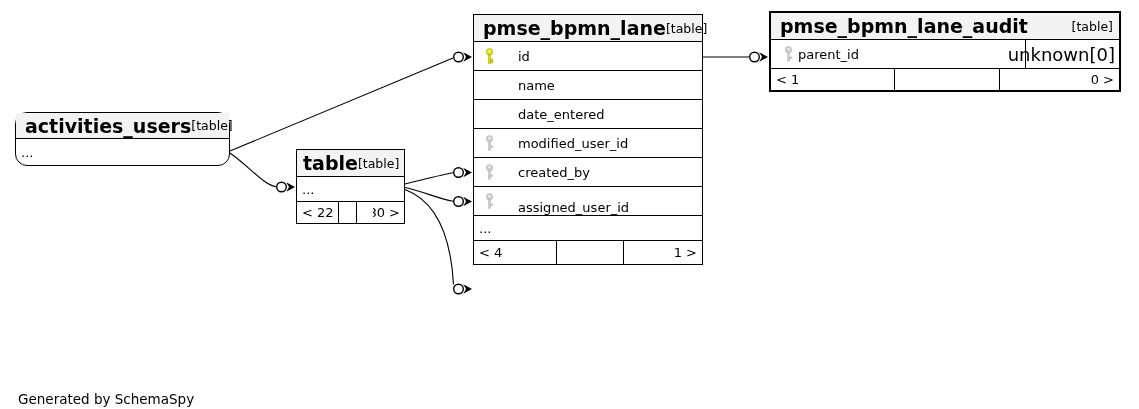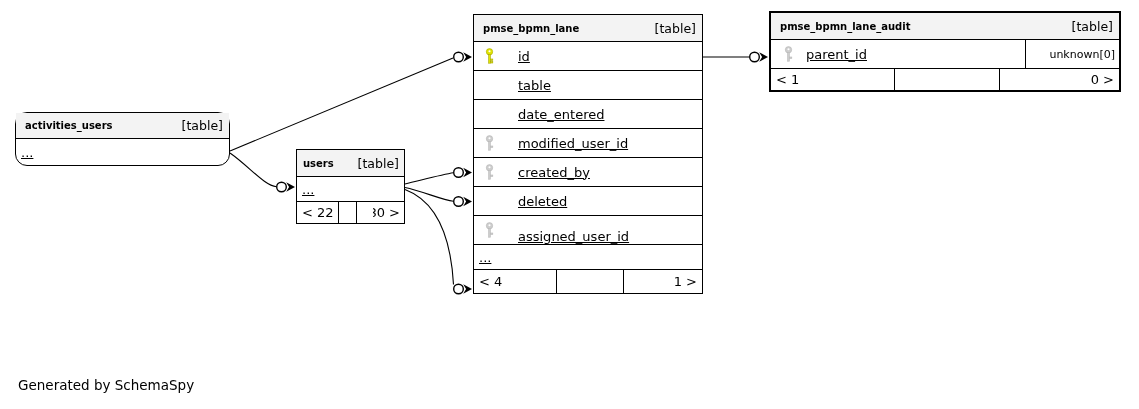--- a/index.html
+++ b/index.html
@@ -12,52 +12,51 @@
   .edge-circle{fill:#fff;stroke:#000;stroke-width:1.4px;}
   .edge-arrow{fill:#000;stroke:none;}
 
   .dtable{position:absolute;background:#fff;border:1px solid #000;box-sizing:border-box;}
   .dtable.thick{border-width:2.5px;}
   .thead{
     display:flex;align-items:center;justify-content:space-between;
     background:#f3f3f3;border-bottom:1px solid #000;box-sizing:border-box;
     padding:0 6px 0 9px;
   }
-  .tname{font-weight:bold;font-size:10px;white-space:nowrap;}
+  .tname{font-weight:bold;font-size:19px;white-space:nowrap;}
   .tbadge{font-size:12.5px;white-space:nowrap;}
   .trow{
     position:relative;display:flex;align-items:center;
     border-bottom:1px solid #000;box-sizing:border-box;font-size:13px;
     white-space:nowrap;
-    text-decoration:underline;
   }
   .trow:last-child{border-bottom:none;}
   .keyicon{position:absolute;left:10px;top:50%;transform:translateY(-50%);line-height:0;}
   .col-label{display:inline-block;}
   .lane-label{margin-left:44px;}
   .audit-label{margin-left:27px;}
   .ellipsis-row{padding-left:5px;}
   .typecell{
     position:absolute;right:0;top:0;bottom:0;display:flex;align-items:center;
     justify-content:flex-end;border-left:1px solid #000;box-sizing:border-box;
-    padding-right:4px;font-size:11px;
+    padding-right:4px;font-size:18px;
   }
   .tfoot{display:flex;box-sizing:border-box;font-size:13px;}
   .fcell{
     display:flex;align-items:center;box-sizing:border-box;
     border-right:1px solid #000;padding:0 5px;overflow:hidden;white-space:nowrap;
   }
   .fcell:last-child{border-right:none;}
   .fcell.right{justify-content:flex-end;}
 
   .pk-fill{fill:#e2e500;stroke:#a8a800;stroke-width:0.6px;}
   .fk-fill{fill:#cdcdcd;stroke:#b9b9b9;stroke-width:0.6px;}
   .key-hole{fill:#fff;stroke:none;}
 
-  .credit{position:absolute;left:18px;top:377px;font-size:13.5px;}
+  .credit{position:absolute;left:18px;top:391px;font-size:13.5px;}
 </style>
 </head>
 <body>
 
 <div class="canvas">
 
   <svg class="edges" width="1139" height="409">
 
     <g>
       <path class="edge-line" d="M230,151 L453,58"></path>
@@ -101,21 +100,21 @@
       <span class="tname">activities_users</span>
       <span class="tbadge">[table]</span>
     </div>
     <div class="trow ellipsis-row" style="height:26px;">
       <span>...</span>
     </div>
   </div>
 
   <div class="dtable" style="left:296px;top:149px;width:109px;">
     <div class="thead" style="height:27px;padding:0 5px 0 6px;">
-      <span class="tname">users</span>
+      <span class="tname">table</span>
       <span class="tbadge">[table]</span>
     </div>
     <div class="trow ellipsis-row" style="height:25px;">
       <span>...</span>
     </div>
     <div class="tfoot" style="height:21px;">
       <div class="fcell" style="width:42px;">&lt; 22</div>
       <div class="fcell" style="width:18px;padding:0 2px;"></div>
       <div class="fcell right" style="flex:1;padding:0 4px;margin-left:16px;">380 &gt;</div>
     </div>
@@ -133,21 +132,21 @@
           <circle class="pk-fill" cx="5.5" cy="3.8" r="3.2"></circle>
           <rect class="pk-fill" x="4.6" y="6.6" width="1.8" height="8.6"></rect>
           <rect class="pk-fill" x="6.4" y="11" width="2.4" height="1.5"></rect>
           <rect class="pk-fill" x="6.4" y="13.6" width="2.4" height="1.4"></rect>
           <circle class="key-hole" cx="5.5" cy="3.2" r="1.05"></circle>
         </svg>
       </span>
       <span class="col-label lane-label">id</span>
     </div>
     <div class="trow" style="height:29px;">
-      <span class="col-label lane-label">table</span>
+      <span class="col-label lane-label">name</span>
     </div>
     <div class="trow" style="height:29px;">
       <span class="col-label lane-label">date_entered</span>
     </div>
     <div class="trow" style="height:29px;">
       <span class="keyicon">
         <svg width="11" height="16" viewBox="0 0 11 16">
           <circle class="fk-fill" cx="5.5" cy="3.8" r="3.2"></circle>
           <rect class="fk-fill" x="4.6" y="6.6" width="1.8" height="8.6"></rect>
           <rect class="fk-fill" x="6.4" y="11" width="2.4" height="1.5"></rect>
@@ -159,23 +158,20 @@
     <div class="trow" style="height:29px;">
       <span class="keyicon">
         <svg width="11" height="16" viewBox="0 0 11 16">
           <circle class="fk-fill" cx="5.5" cy="3.8" r="3.2"></circle>
           <rect class="fk-fill" x="4.6" y="6.6" width="1.8" height="8.6"></rect>
           <rect class="fk-fill" x="6.4" y="11" width="2.4" height="1.5"></rect>
           <circle class="key-hole" cx="5.5" cy="3.2" r="1.05"></circle>
         </svg>
       </span>
       <span class="col-label lane-label">created_by</span>
-    </div>
-    <div class="trow" style="height:29px;">
-      <span class="col-label lane-label">deleted</span>
     </div>
     <div class="trow" style="height:29px;align-items:flex-end;">
       <span class="keyicon">
         <svg width="11" height="16" viewBox="0 0 11 16">
           <circle class="fk-fill" cx="5.5" cy="3.8" r="3.2"></circle>
           <rect class="fk-fill" x="4.6" y="6.6" width="1.8" height="8.6"></rect>
           <rect class="fk-fill" x="6.4" y="11" width="2.4" height="1.5"></rect>
           <circle class="key-hole" cx="5.5" cy="3.2" r="1.05"></circle>
         </svg>
       </span>
@@ -190,21 +186,21 @@
       <div class="fcell" style="width:67px;"></div>
       <div class="fcell right" style="flex:1;">1 &gt;</div>
     </div>
   </div>
 
   <div class="dtable thick" style="left:769px;top:11px;width:352px;">
     <div class="thead" style="height:27px;gap:15px;">
       <span class="tname">pmse_bpmn_lane_audit</span>
       <span class="tbadge">[table]</span>
     </div>
-    <div class="trow" style="height:29px;padding-left:8px;">
+    <div class="trow" style="height:29px;">
       <span class="keyicon" style="left:12px;">
         <svg width="11" height="16" viewBox="0 0 11 16">
           <circle class="fk-fill" cx="5.5" cy="3.8" r="3.2"></circle>
           <rect class="fk-fill" x="4.6" y="6.6" width="1.8" height="8.6"></rect>
           <rect class="fk-fill" x="6.4" y="11" width="2.4" height="1.5"></rect>
           <circle class="key-hole" cx="5.5" cy="3.2" r="1.05"></circle>
         </svg>
       </span>
       <span class="col-label audit-label">parent_id</span>
       <span class="typecell" style="width:94px;">unknown[0]</span>

